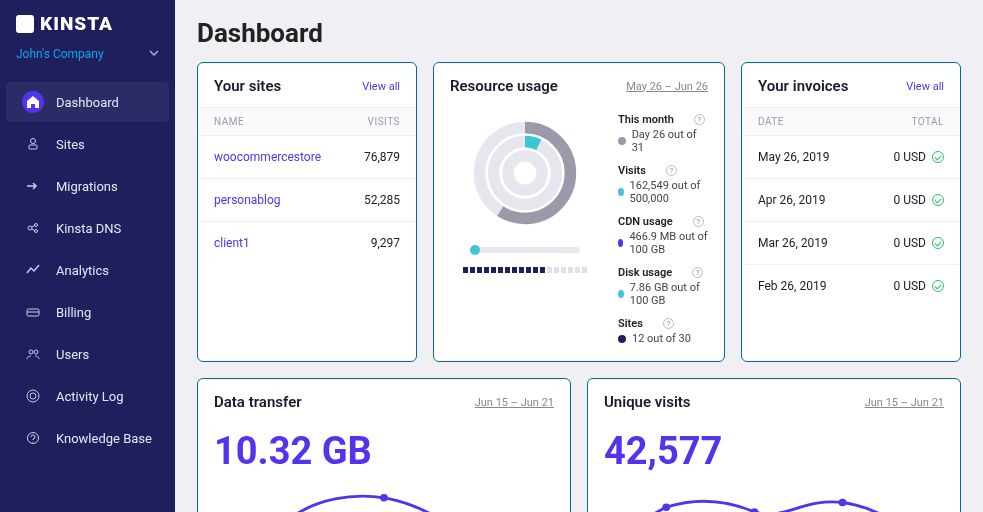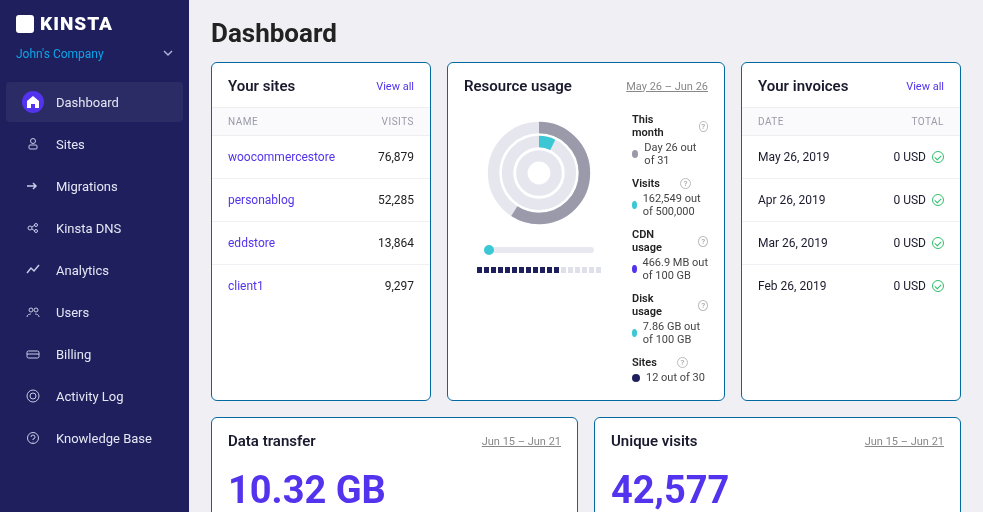--- a/index.html
+++ b/index.html
@@ -1,19 +1,19 @@
 <!DOCTYPE html>
 <html><head>
 <meta charset="utf-8">
 <style>
   * { box-sizing: border-box; margin: 0; padding: 0; }
   body { font-family: -apple-system, BlinkMacSystemFont, "Segoe UI", Roboto, Helvetica, Arial, sans-serif; background: #f0f0f4; color: #1a1a2e; width: 983px; height: 512px; overflow: hidden; }
   .app { display: flex; height: 100%; }
   
-  .sidebar { width: 189px; background: #1e1f5c; color: #fff; display: flex; flex-direction: column; flex-shrink: 0; }
+  .sidebar { width: 175px; background: #1e1f5c; color: #fff; display: flex; flex-direction: column; flex-shrink: 0; }
   .logo { display: flex; align-items: center; gap: 6px; padding: 12px 16px 6px; font-weight: 900; font-size: 19px; letter-spacing: 1px; }
   .logo-mark { width: 18px; height: 18px; background: #fff; border-radius: 3px; display: inline-block; }
   .company { display: flex; align-items: center; justify-content: space-between; padding: 6px 16px 14px; font-size: 12px; color: #0ea5e9; cursor: pointer; }
   .nav { display: flex; flex-direction: column; padding-top: 6px; }
   .nav-item { display: flex; align-items: center; gap: 12px; padding: 9px 16px; font-size: 13px; color: #e6e7f5; cursor: pointer; border-radius: 4px; margin: 1px 6px; }
   .nav-item.active { background: rgba(255,255,255,0.06); }
   .nav-item.active .nav-icon-wrap { background: #5333ed; border-radius: 50%; }
   .nav-icon-wrap { width: 22px; height: 22px; display: flex; align-items: center; justify-content: center; }
   .nav-icon { width: 14px; height: 14px; display: inline-block; }
   
@@ -114,39 +114,39 @@
         <span class="nav-icon-wrap">
             <span class="nav-icon"><svg width="14" height="14" viewBox="0 0 14 14">
                 <path d="M1 10 L5 5 L8 8 L13 2" stroke="#c9cbe6" stroke-width="1.5" fill="none"></path>
               </svg></span>
           </span>
         <span>Analytics</span>
       </div>
       <div class="nav-item">
         <span class="nav-icon-wrap">
             <span class="nav-icon"><svg width="14" height="14" viewBox="0 0 14 14">
+                <rect x="1" y="4" width="12" height="7" rx="1.5" stroke="#c9cbe6" fill="none"></rect>
+                <path d="M1 7 H13" stroke="#c9cbe6"></path>
+              </svg></span>
+          </span>
+        <span>Billing</span>
+      </div>
+      <div class="nav-item">
+        <span class="nav-icon-wrap">
+            <span class="nav-icon"><svg width="14" height="14" viewBox="0 0 14 14">
                 <circle cx="5" cy="5" r="2" stroke="#c9cbe6" fill="none"></circle>
                 <circle cx="10" cy="5" r="2" stroke="#c9cbe6" fill="none"></circle>
                 <path d="M1 12 C1 9 5 9 5 9 M9 9 C9 9 13 9 13 12" stroke="#c9cbe6" fill="none"></path>
               </svg></span>
           </span>
         <span>Users</span>
       </div>
       <div class="nav-item">
         <span class="nav-icon-wrap">
             <span class="nav-icon"><svg width="14" height="14" viewBox="0 0 14 14">
-                <rect x="1" y="4" width="12" height="7" rx="1.5" stroke="#c9cbe6" fill="none"></rect>
-                <path d="M1 7 H13" stroke="#c9cbe6"></path>
-              </svg></span>
-          </span>
-        <span>Billing</span>
-      </div>
-      <div class="nav-item">
-        <span class="nav-icon-wrap">
-            <span class="nav-icon"><svg width="14" height="14" viewBox="0 0 14 14">
                 <circle cx="7" cy="7" r="3" stroke="#c9cbe6" fill="none"></circle>
                 <circle cx="7" cy="7" r="6" stroke="#c9cbe6" fill="none"></circle>
               </svg></span>
           </span>
         <span>Activity Log</span>
       </div>
       <div class="nav-item">
         <span class="nav-icon-wrap">
             <span class="nav-icon"><svg width="14" height="14" viewBox="0 0 14 14">
                 <circle cx="7" cy="7" r="5.5" stroke="#c9cbe6" fill="none"></circle>
@@ -173,24 +173,20 @@
           <span>NAME</span>
           <span>VISITS</span>
         </div>
         <div class="table-row">
           <span class="site-name">woocommercestore</span>
           <span class="site-visits">76,879</span>
         </div>
         <div class="table-row">
           <span class="site-name">personablog</span>
           <span class="site-visits">52,285</span>
-        </div>
-        <div class="table-row">
-          <span class="site-name">eddstore</span>
-          <span class="site-visits">13,864</span>
         </div>
         <div class="table-row">
           <span class="site-name">client1</span>
           <span class="site-visits">9,297</span>
         </div>
       </div>
 
       <div class="card resource">
         <div class="card-header">
           <span class="card-title">Resource usage</span>

